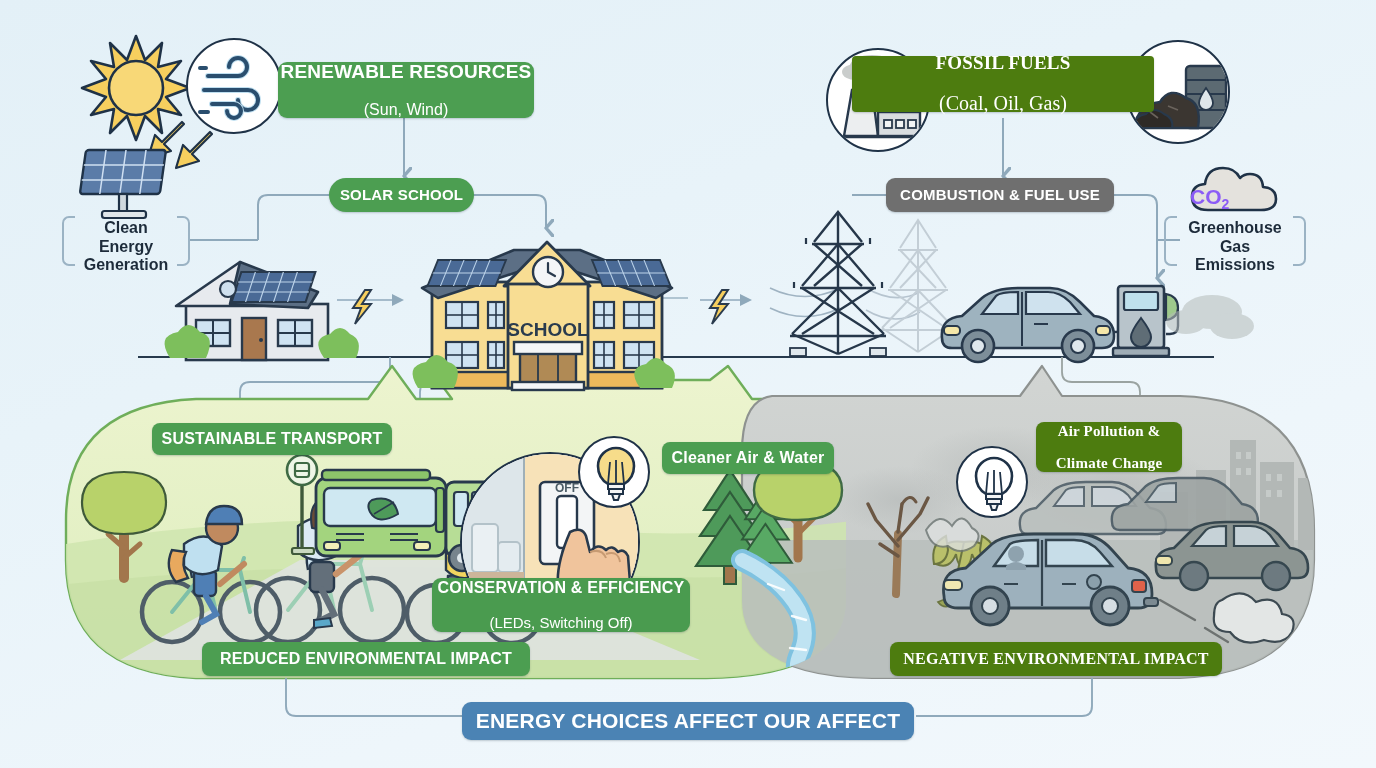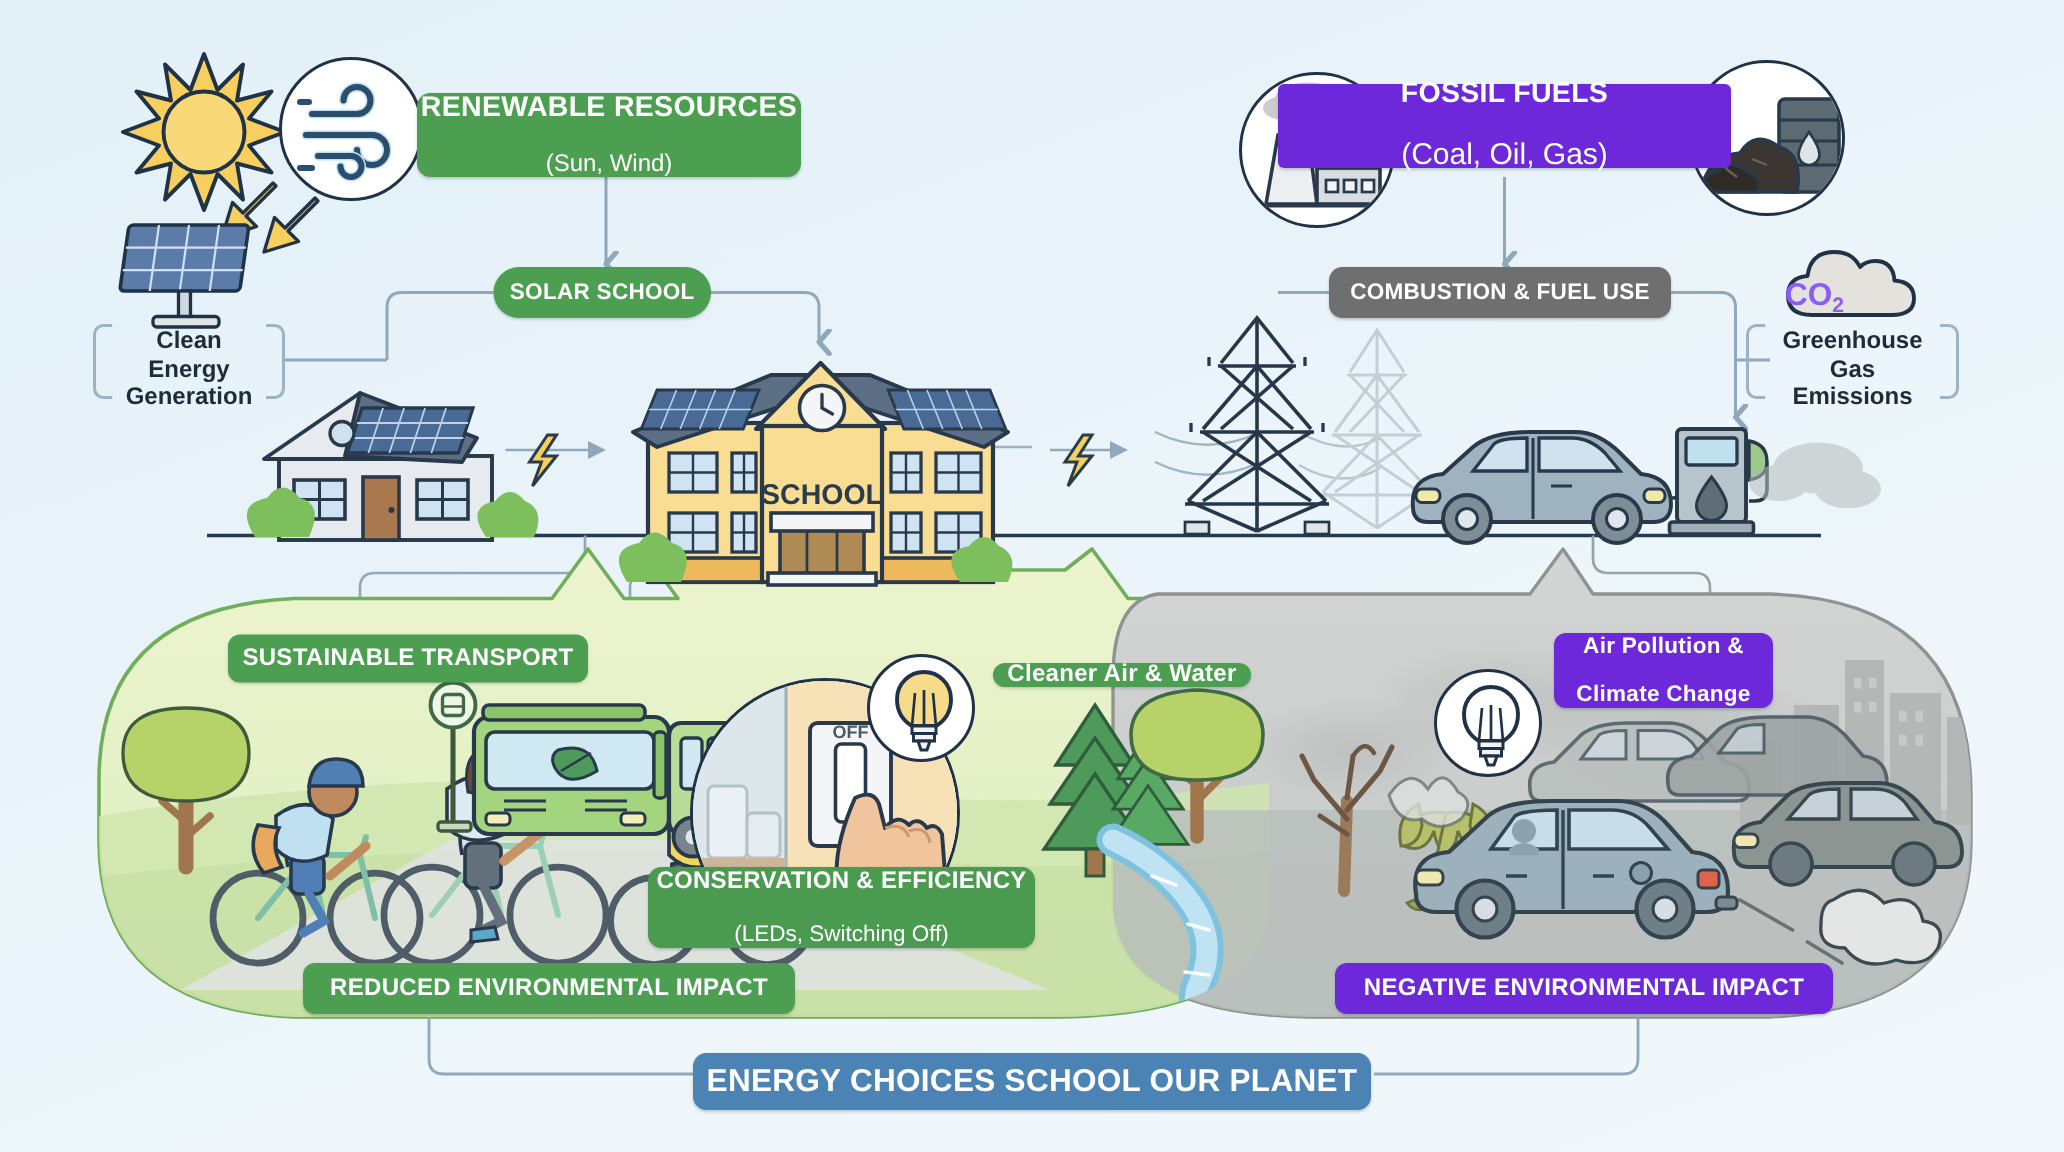--- a/index.html
+++ b/index.html
@@ -18,21 +18,21 @@
     position:absolute;display:flex;flex-direction:column;align-items:center;
     justify-content:center;box-sizing:border-box;border-radius:9px;
     color:#ffffff;text-align:center;line-height:1.08;
     box-shadow:0 1px 2px rgba(20,40,60,.22);
     gap:16px;
   }
   .pill .t1{font-weight:bold;letter-spacing:.2px;}
   .pill .t2{font-weight:normal;}
   .green{background:#4c9e51;}
   .greenDark{background:#4a9b4f;}
-  .gray{background:#6d28d9;}
+  .gray{background:#4d7c0f;font-family:Liberation Serif, serif;}
   .grayDark{background:#6f6f6f;}
   .blue{background:#4b83b4;}
 
   
   .bracketLabel{
     position:absolute;color:#1d2b3a;font-weight:bold;text-align:center;
     line-height:1.16;box-sizing:border-box;
   }
   .bracketLabel .brk{
     position:absolute;top:2px;bottom:2px;width:11px;
@@ -708,21 +708,21 @@
       <path d="M36,10 a18,18 0 0 1 18,18 q0,12 -10,18 l-16,0 q-10,-6 -10,-18 a18,18 0 0 1 18,-18 z" fill="#f6dc8a" stroke="#1f3247" stroke-width="2.6"></path>
       <g stroke="#1f3247" stroke-width="1.8" fill="none">
         <path d="M30,24 L28,46 M36,22 L36,46 M42,24 L44,46"></path>
       </g>
       <rect x="28" y="46" width="16" height="5" fill="#f3f4f5" stroke="#1f3247" stroke-width="2"></rect>
       <rect x="29" y="51" width="14" height="5" fill="#f3f4f5" stroke="#1f3247" stroke-width="2"></rect>
       <path d="M32,56 l8,0 l-2,6 l-4,0 z" fill="#f3f4f5" stroke="#1f3247" stroke-width="2"></path>
     </svg>
   </div>
 
-  <div class="pill green" style="left:662px;top:442px;width:172px;height:16px;border-radius:8px;">
+  <div class="pill green" style="left:662px;top:442px;width:172px;height:32px;border-radius:8px;">
     <div class="t1" style="font-size:16px;">Cleaner Air &amp; Water</div>
   </div>
 
   <div class="pill greenDark" style="left:432px;top:578px;width:258px;height:54px;border-radius:9px;">
     <div class="t1" style="font-size:16px;">CONSERVATION &amp; EFFICIENCY</div>
     <div class="t2" style="font-size:15px;margin-top:2px;">(LEDs, Switching Off)</div>
   </div>
 
   <div class="medallion" style="left:956px;top:446px;width:72px;height:72px;">
     <svg viewBox="0 0 72 72" width="72" height="72">
@@ -743,16 +743,16 @@
 
   <div class="pill green" style="left:202px;top:642px;width:328px;height:34px;border-radius:8px;">
     <div class="t1" style="font-size:16px;">REDUCED ENVIRONMENTAL IMPACT</div>
   </div>
 
   <div class="pill gray" style="left:842px;top:642px;width:332px;height:34px;border-radius:8px;margin-left:48px;">
     <div class="t1" style="font-size:16px;">NEGATIVE ENVIRONMENTAL IMPACT</div>
   </div>
 
   <div class="pill blue" style="left:462px;top:702px;width:452px;height:38px;border-radius:9px;">
-    <div class="t1" style="font-size:21px;">ENERGY CHOICES SCHOOL OUR PLANET</div>
+    <div class="t1" style="font-size:21px;">ENERGY CHOICES AFFECT OUR AFFECT</div>
   </div>
 
 </div>
 
 </body></html>

